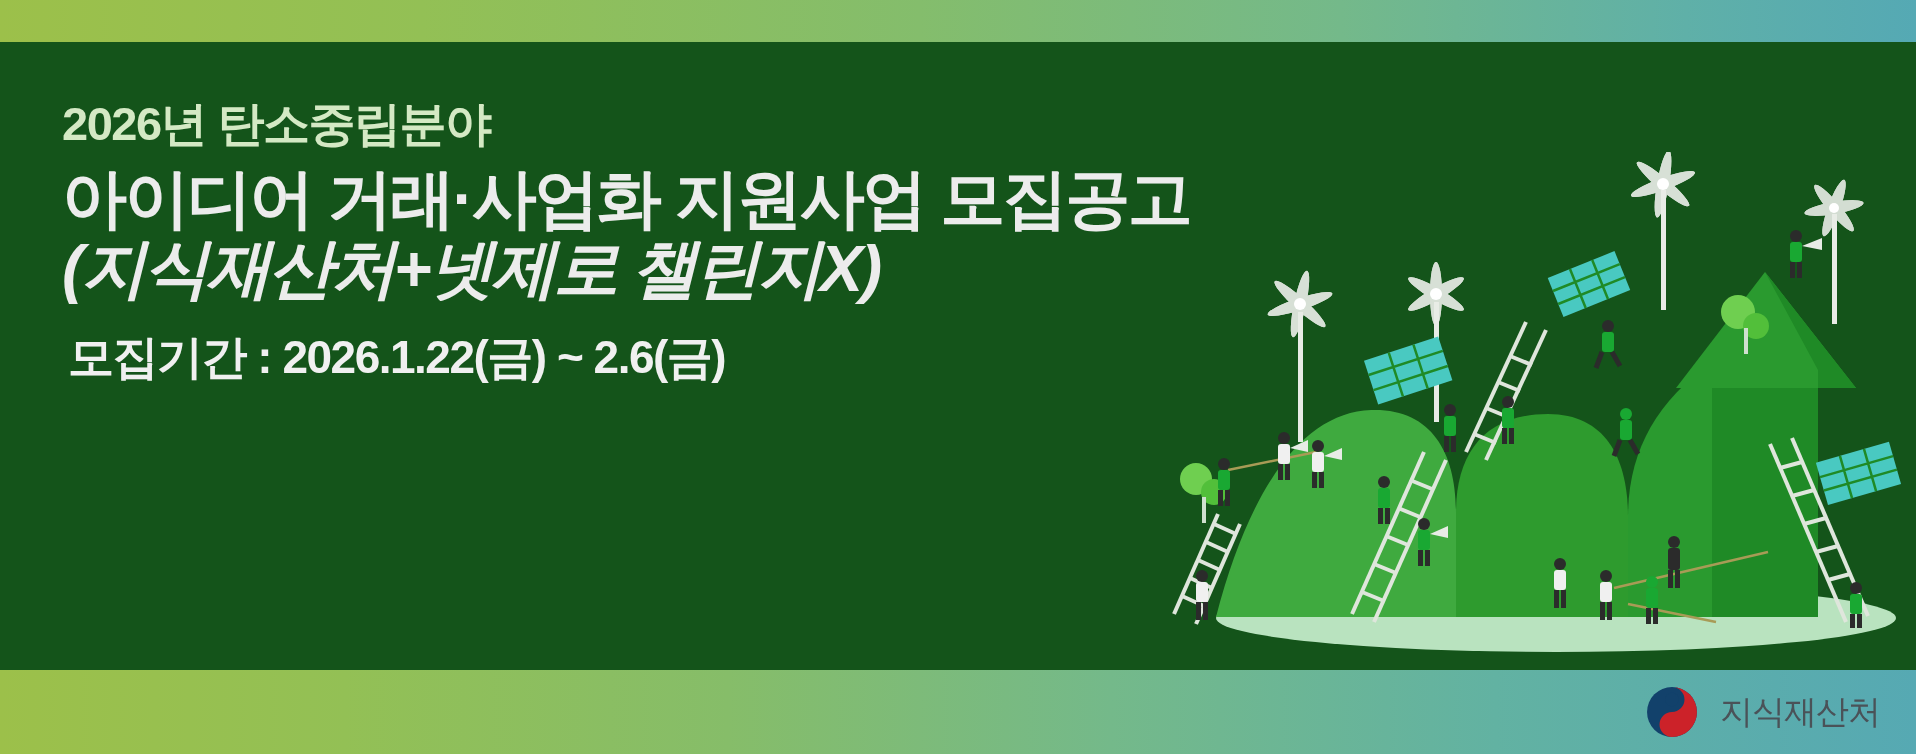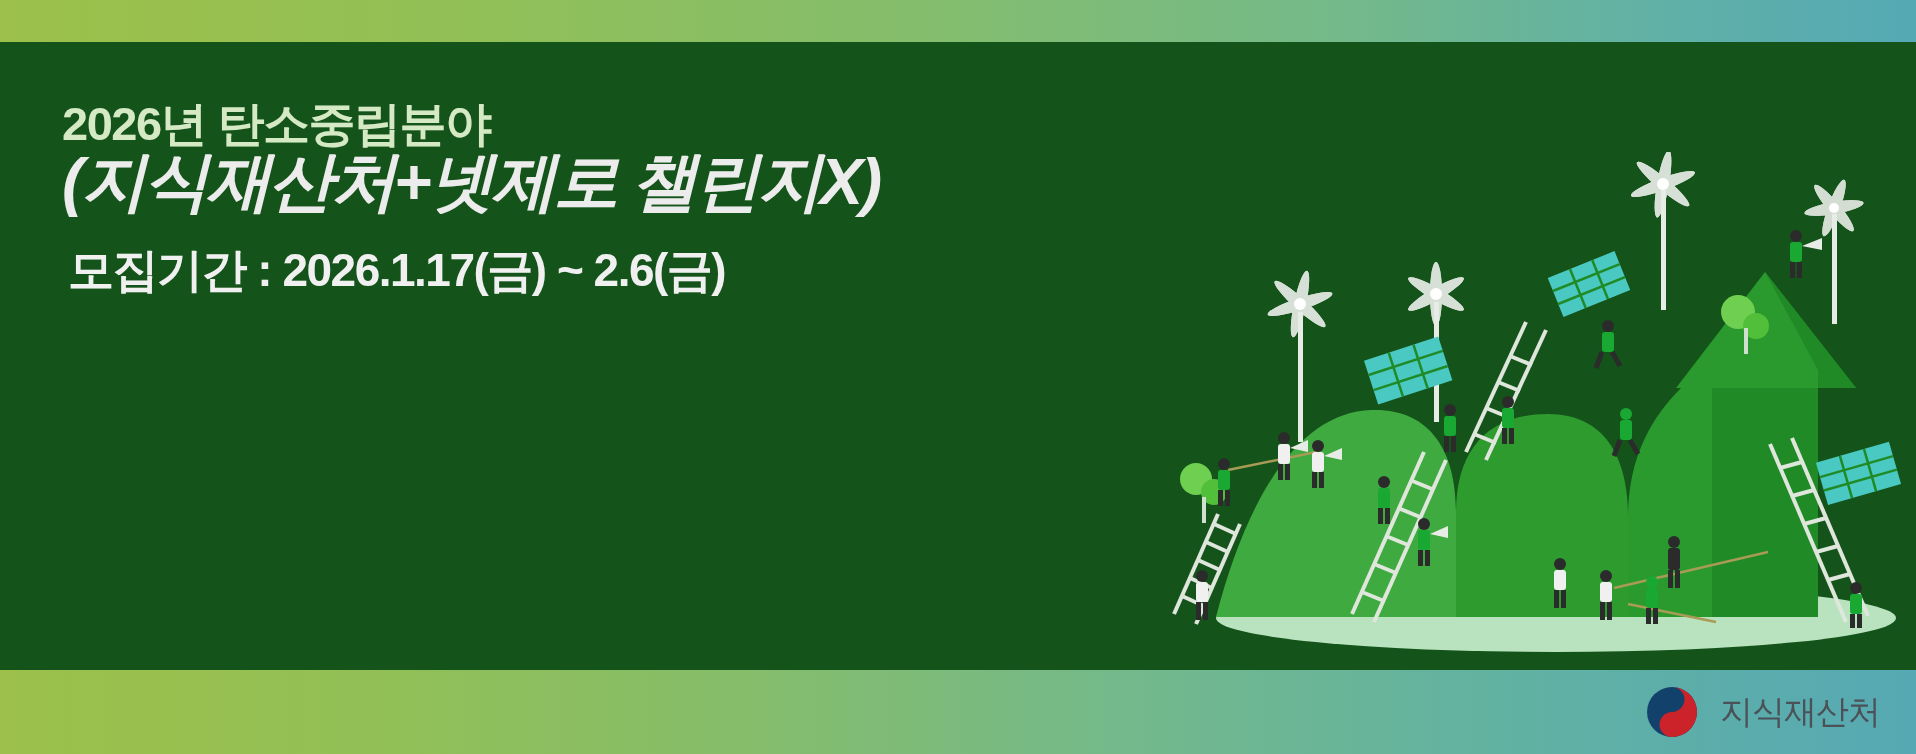--- a/index.html
+++ b/index.html
@@ -378,22 +378,23 @@
             <rect x="694" y="442" width="12" height="20" rx="3" fill="#19a832"></rect>
             <rect x="694" y="462" width="5" height="14" fill="#2b2b2b"></rect>
             <rect x="701" y="462" width="5" height="14" fill="#2b2b2b"></rect>
           </g>
         </g>
       </svg>
     </div>
 
     <div id="text-block">
       <div id="eyebrow">2026년 탄소중립분야</div>
+      <div id="title-1">아이디어 거래·사업화 지원사업 모집공고</div>
       <div id="title-2">(지식재산처+넷제로 챌린지X)</div>
-      <div id="period">모집기간 : 2026.1.17(금) ~ 2.6(금)</div>
+      <div id="period">모집기간 : 2026.1.22(금) ~ 2.6(금)</div>
     </div>
 
   </div>
 
   <div id="bottom-bar">
     <div id="logo">
       <span id="logo-mark">
         <svg viewBox="0 0 100 100" xmlns="http://www.w3.org/2000/svg">
           <circle cx="50" cy="50" r="48" fill="#12416b"></circle>
           <path d="M50 2 A48 48 0 0 1 50 98 A24 24 0 0 1 50 50 A24 24 0 0 0 50 2 Z" fill="#cc2229"></path>

